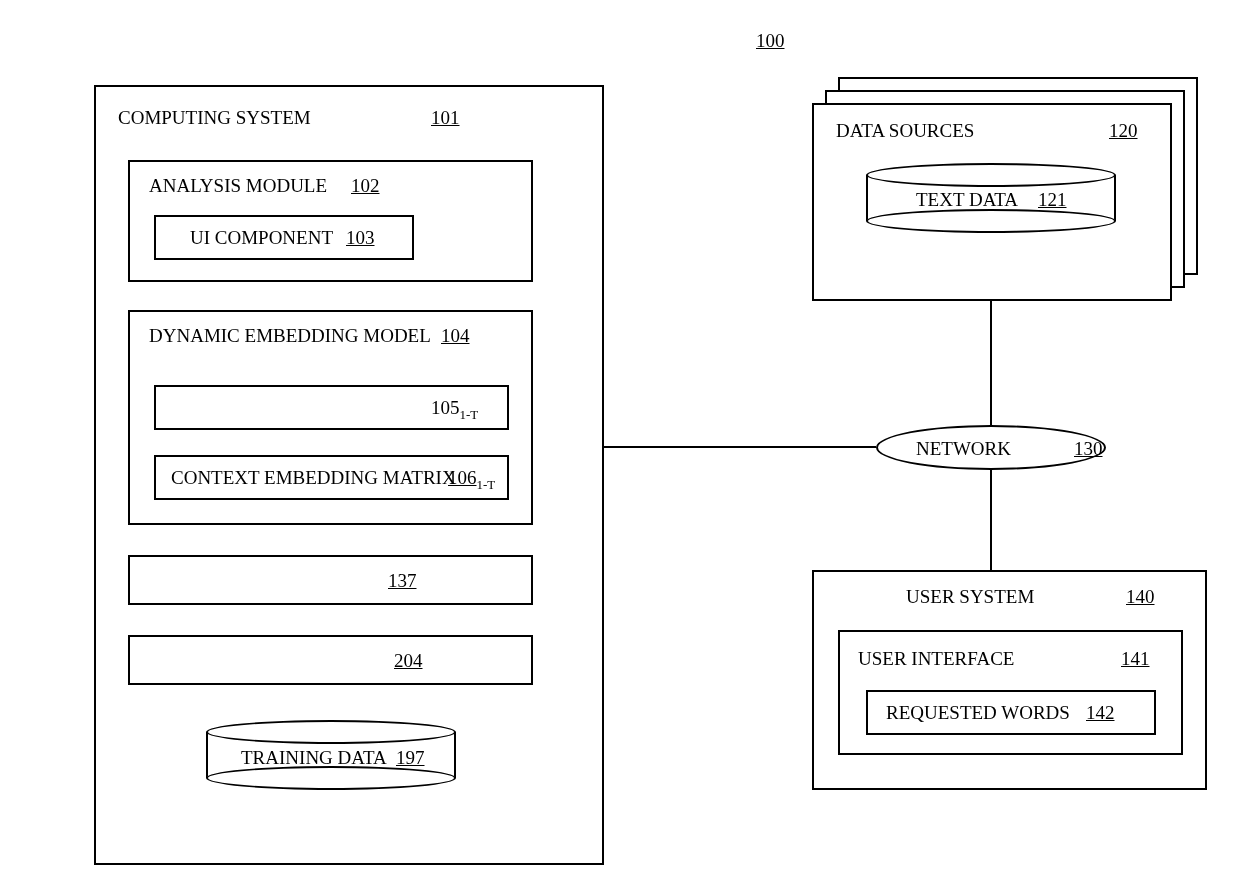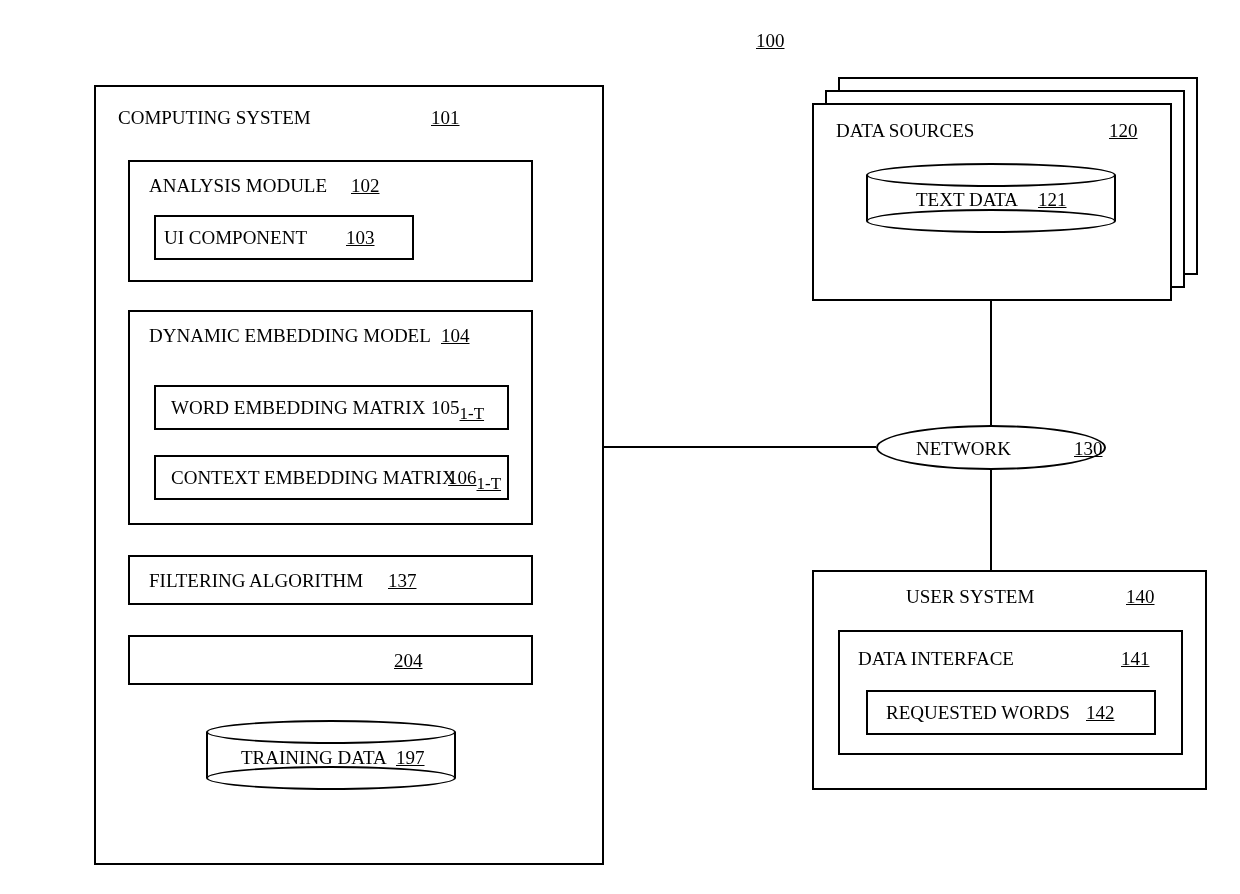--- a/index.html
+++ b/index.html
@@ -28,23 +28,22 @@
     font-size: 19px;
     white-space: nowrap;
   }
   .ref {
     position: absolute;
     font-size: 19px;
     text-decoration: underline;
     white-space: nowrap;
   }
   .sub {
-    font-size: 17px;
+    font-size: 13px;
     vertical-align: sub;
-    text-decoration: underline;
   }
   
   .cyl {
     position: absolute;
   }
   .cyl .body {
     position: absolute;
     left: 0; right: 0;
     border-left: 2px solid #000;
     border-right: 2px solid #000;
@@ -78,41 +77,39 @@
 
   <div class="box" style="left:58px; top:85px; width:510px; height:780px;"></div>
   <div class="label" style="left:82px; top:107px;">COMPUTING SYSTEM</div>
   <div class="ref" style="left:395px; top:107px;">101</div>
 
   <div class="box" style="left:92px; top:160px; width:405px; height:122px;"></div>
   <div class="label" style="left:113px; top:175px;">ANALYSIS MODULE</div>
   <div class="ref" style="left:315px; top:175px;">102</div>
 
   <div class="box" style="left:118px; top:215px; width:260px; height:45px;"></div>
-  <div class="label" style="left:128px; top:227px;">UI COMPONENT</div>
+  <div class="label" style="left:154px; top:227px;">UI COMPONENT</div>
   <div class="ref" style="left:310px; top:227px;">103</div>
 
   <div class="box" style="left:92px; top:310px; width:405px; height:215px;"></div>
   <div class="label" style="left:113px; top:325px;">DYNAMIC EMBEDDING MODEL</div>
   <div class="ref" style="left:405px; top:325px;">104</div>
 
   <div class="box" style="left:118px; top:385px; width:355px; height:45px;"></div>
-  <div class="label" style="left:135px; top:397px;">WORD EMBEDDING MATRIX</div>
   <div style="position:absolute; left:395px; top:397px; font-size:19px; white-space:nowrap;">
     <span style="">105</span><span class="sub">1-T</span>
   </div>
 
   <div class="box" style="left:118px; top:455px; width:355px; height:45px;"></div>
   <div class="label" style="left:135px; top:467px;">CONTEXT EMBEDDING MATRIX</div>
   <div style="position:absolute; left:412px; top:467px; font-size:19px; white-space:nowrap;">
     <span style="text-decoration:underline;">106</span><span class="sub">1-T</span>
   </div>
 
   <div class="box" style="left:92px; top:555px; width:405px; height:50px;"></div>
-  <div class="label" style="left:113px; top:570px;">FILTERING ALGORITHM</div>
   <div class="ref" style="left:352px; top:570px;">137</div>
 
   <div class="box" style="left:92px; top:635px; width:405px; height:50px;"></div>
   <div class="ref" style="left:358px; top:650px;">204</div>
 
   <div class="cyl" style="left:170px; top:720px; width:250px; height:70px;">
     <div class="body" style="top:12px; bottom:12px;"></div>
     <div class="bot" style="bottom:0; height:24px;"></div>
     <div class="top" style="top:0; height:24px;"></div>
   </div>
@@ -135,21 +132,21 @@
 
   <div class="ellipse" style="left:840px; top:425px; width:230px; height:45px;"></div>
   <div class="label" style="left:880px; top:438px;">NETWORK</div>
   <div class="ref" style="left:1038px; top:438px;text-align:center;">130</div>
 
   <div class="box" style="left:776px; top:570px; width:395px; height:220px;"></div>
   <div class="label" style="left:870px; top:586px;">USER SYSTEM</div>
   <div class="ref" style="left:1090px; top:586px;">140</div>
 
   <div class="box" style="left:802px; top:630px; width:345px; height:125px;"></div>
-  <div class="label" style="left:822px; top:648px;">DATA INTERFACE</div>
+  <div class="label" style="left:822px; top:648px;">USER INTERFACE</div>
   <div class="ref" style="left:1085px; top:648px;text-align:center;">141</div>
 
   <div class="box" style="left:830px; top:690px; width:290px; height:45px;"></div>
   <div class="label" style="left:850px; top:702px;">REQUESTED WORDS</div>
   <div class="ref" style="left:1050px; top:702px;">142</div>
 
   <div class="line" style="left:568px; top:446px; width:272px; height:2px;"></div>
 
   <div class="line" style="left:954px; top:301px; width:2px; height:125px;"></div>
 

